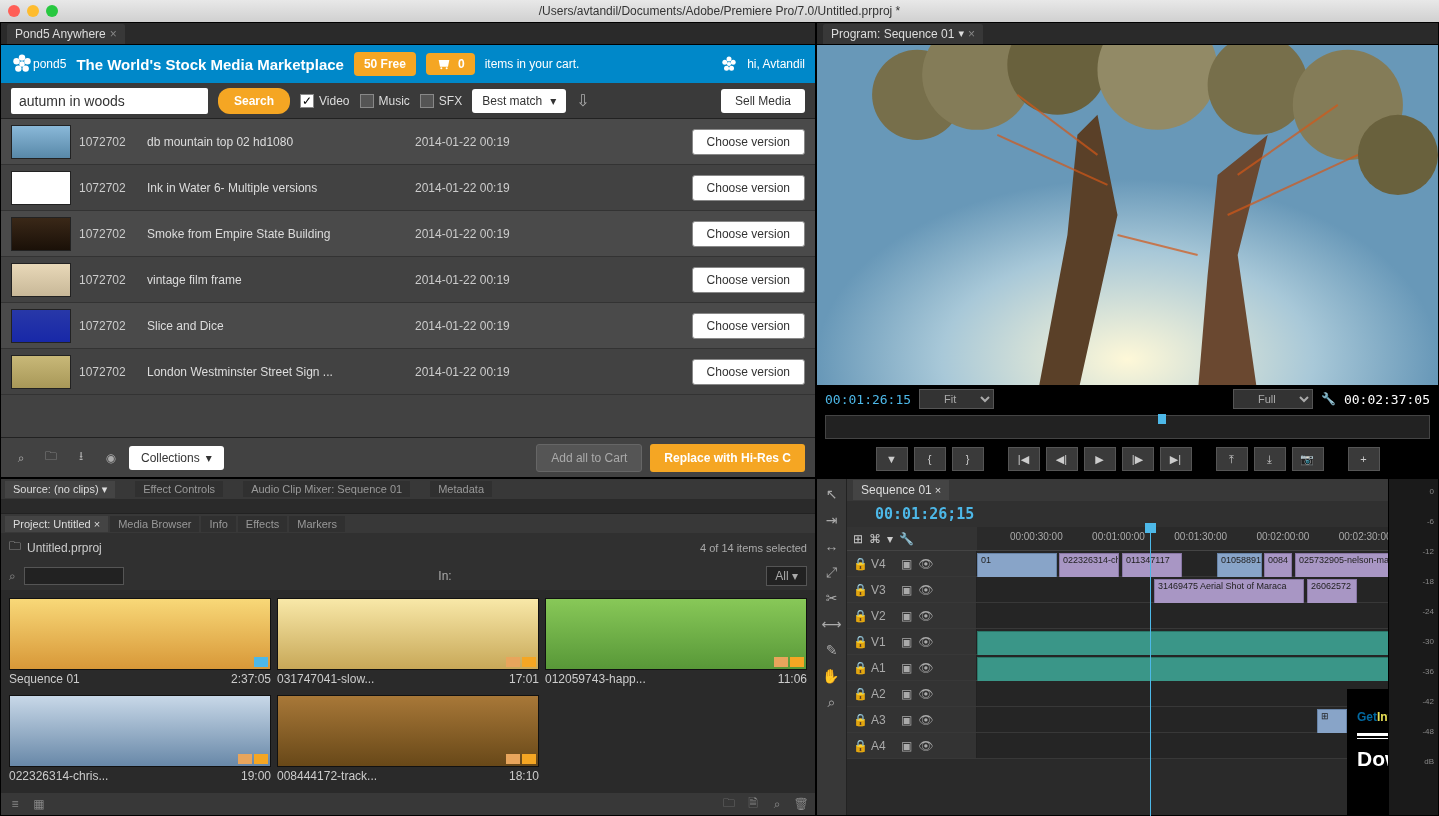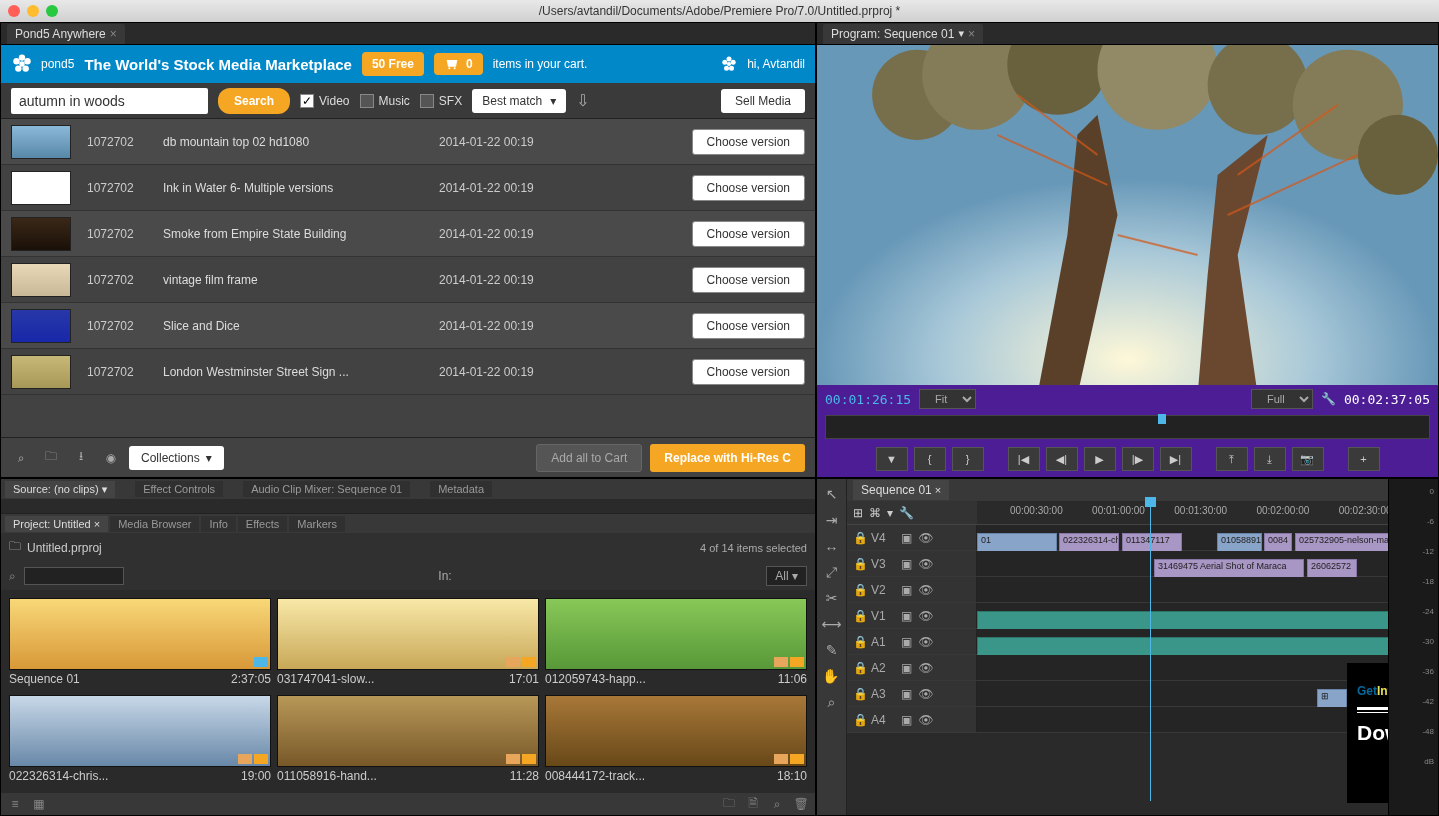--- a/index.html
+++ b/index.html
@@ -8,59 +8,59 @@
 .traffic{display:flex;gap:7px}
 .traffic span{width:12px;height:12px;border-radius:50%}
 .titlebar .title{position:absolute;left:50%;transform:translateX(-50%);color:#333;font-size:12px}
 .main-grid{display:grid;grid-template-columns:816px 623px;grid-template-rows:456px 338px;height:794px}
 
 .pond5{background:#3a3a3a;border:1px solid #000;display:flex;flex-direction:column}
 .panel-tabs{height:22px;background:#2a2a2a;display:flex;align-items:center;padding:0 6px;border-bottom:1px solid #000}
 .panel-tab{background:#383838;padding:3px 8px;color:#ddd;font-size:11px;border-radius:2px 2px 0 0;display:flex;align-items:center;gap:4px}
 .panel-tab .x{color:#888;cursor:pointer}
 .pond5-header{background:#0088c9;height:38px;display:flex;align-items:center;padding:0 10px;gap:10px}
-.pond5-logo{display:flex;align-items:center;gap:8px;color:#fff;font-size:20px;font-weight:400}
+.pond5-logo{display:flex;align-items:center;gap:0;color:#fff;font-size:20px;font-weight:400}
 .pond5-logo svg{width:22px;height:22px}
 .tagline{color:#fff;font-size:15px;font-weight:600}
 .btn-orange{background:#f5a623;color:#fff;padding:5px 10px;border-radius:4px;border:none;font-weight:bold;font-size:12px}
 .cart-btn{background:#f5a623;padding:4px 10px;border-radius:4px;display:flex;align-items:center;gap:6px;color:#fff;font-weight:bold}
 .pond5-header .spacer{flex:1}
 .user-area{display:flex;align-items:center;gap:8px;color:#fff}
 .pond5-search{background:#3a3a3a;height:36px;display:flex;align-items:center;padding:0 10px;gap:10px;border-bottom:1px solid #222}
 .search-input{flex:0 0 195px;height:26px;background:#fff;border:none;padding:0 8px;border-radius:2px;color:#333;font-size:14px}
 .search-btn{background:#f5a623;color:#fff;border:none;padding:6px 16px;border-radius:12px;font-weight:bold}
 .filter-ck{display:flex;align-items:center;gap:5px;color:#ddd}
 .ckbox{width:14px;height:14px;border:1px solid #888;background:#555;display:inline-flex;align-items:center;justify-content:center}
 .ckbox.on{background:#fff;color:#000}
 .dropdown-white{background:#fff;color:#333;padding:5px 10px;border-radius:3px;display:flex;align-items:center;gap:8px;font-size:12px}
 .sell-btn{background:#fff;color:#333;padding:5px 14px;border-radius:3px;border:none;font-size:12px}
 .results{flex:1;overflow:hidden;background:#424242}
-.result-row{height:46px;display:flex;align-items:center;padding:0 10px;gap:16px;border-bottom:1px solid #333}
+.result-row{height:46px;display:flex;align-items:center;padding:0 10px;gap:8px;border-bottom:1px solid #333}
 .result-row:nth-child(odd){background:#4a4a4a}
 .result-row:nth-child(even){background:#424242}
 .thumb{width:60px;height:34px;background:linear-gradient(135deg,#8a7355,#c4b998);border:1px solid #222}
 .rid{width:60px;color:#ccc}
 .rtitle{width:260px;color:#ddd}
 .rdate{width:150px;color:#ccc}
 .choose-btn{background:#fff;color:#333;border:1px solid #888;padding:5px 14px;border-radius:3px;margin-left:auto}
 .pond5-footer{height:40px;background:#424242;display:flex;align-items:center;padding:0 10px;gap:8px;border-top:1px solid #222}
 .footer-icons{display:flex;gap:10px}
 .footer-icons span{width:20px;height:20px;display:flex;align-items:center;justify-content:center;color:#aaa}
 .collections-btn{background:#fff;color:#333;padding:5px 12px;border-radius:3px;display:flex;align-items:center;gap:6px}
 .addcart-btn{background:#555;color:#aaa;border:1px solid #666;padding:6px 14px;border-radius:3px;margin-left:auto}
 .replace-btn{background:#f5a623;color:#fff;border:none;padding:7px 14px;border-radius:3px;font-weight:bold}
 
 .program{background:#2a2a2a;border:1px solid #000;display:flex;flex-direction:column}
 .video-area{flex:1;background:#000;display:flex;align-items:center;justify-content:center;overflow:hidden}
 .tree-svg{width:100%;height:100%}
-.prog-controls{background:#4c1d95}
+.prog-controls{background:#000000}
 .timecode-row{display:flex;align-items:center;padding:4px 8px;gap:8px}
 .tc-blue{color:#4db8e8;font-family:monospace;font-size:13px}
 .tc-white{color:#fff;font-family:monospace;font-size:13px;margin-left:auto}
-.fit-dd{background:#333;color:#aaa;padding:2px 11px;border:1px solid #555;font-size:11px}
+.fit-dd{background:#333;color:#aaa;padding:2px 20px;border:1px solid #555;font-size:11px}
 .mini-timeline{height:24px;background:#222;margin:2px 8px;position:relative;border:1px solid #444}
 .mini-timeline .marker{position:absolute;top:-2px;width:8px;height:10px;background:#4db8e8}
 .transport{display:flex;justify-content:center;gap:6px;padding:6px}
 .tbtn{width:32px;height:24px;background:#3a3a3a;border:1px solid #555;display:flex;align-items:center;justify-content:center;color:#ccc;font-size:11px}
 .tbtn.group-gap{margin-left:18px}
 
 .lower-left{background:#2a2a2a;border:1px solid #000;display:flex;flex-direction:column}
 .source-tabs{height:20px;background:#383838;display:flex;align-items:center;padding:0 4px;gap:20px}
 .stab{padding:2px 8px;color:#999;font-size:11px;background:#303030}
 .stab.on{background:#444;color:#ddd}
@@ -93,21 +93,21 @@
 .tl-ruler-right{flex:1;position:relative}
 .tl-ruler-right .tick{position:absolute;top:4px;font-size:10px;color:#aaa}
 .tl-playhead{position:absolute;top:0;width:1px;height:300px;background:#4db8e8;z-index:5}
 .tl-playhead::before{content:'';position:absolute;top:-4px;left:-5px;width:11px;height:10px;background:#4db8e8}
 .tracks{flex:1;position:relative;background:#2a2a2a;overflow:hidden}
 .track{height:26px;display:flex;border-bottom:1px solid #383838}
 .track-head{width:130px;background:#333;display:flex;align-items:center;gap:6px;padding:0 6px;font-size:10px;color:#aaa;border-right:1px solid #222}
 .track-head .lock{width:12px}
 .track-head .tname{width:24px}
 .track-body{flex:1;position:relative;background:#252525}
-.clip-block{position:absolute;top:8px;height:32px;background:#b4a6d4;border:1px solid #7a6ca4;font-size:9px;color:#222;padding:1px 3px;overflow:hidden;white-space:nowrap}
+.clip-block{position:absolute;top:2px;height:32px;background:#b4a6d4;border:1px solid #7a6ca4;font-size:9px;color:#222;padding:1px 3px;overflow:hidden;white-space:nowrap}
 .clip-block.teal{background:#3a9688;border-color:#2a7668}
 .clip-block.blue{background:#88a4c8;border-color:#6884a8}
 .clip-block.purple{background:#a896c4;border-color:#8876a4}
 .watermark{position:absolute;left:500px;top:138px;width:300px;height:140px;background:#000;z-index:10;padding:10px}
 .watermark .l1{font-size:24px;font-weight:bold}
 .watermark .l1 .g{color:#0369a1;}
 .watermark .l1 .i{color:#e8e055}
 .watermark .l2{border-top:3px solid #fff;border-bottom:1px solid #fff;height:6px;margin:6px 0}
 .watermark .l3{color:#fff;font-size:21px;font-weight:bold;line-height:1.3}
 .audio-meter{width:50px;background:#1a1a1a;border-left:1px solid #000;position:relative}
@@ -374,30 +374,20 @@
           <div class="clip-thumb" style="background:linear-gradient(#c8d8e8,#6888a8)">
             <div class="badge"></div>
             <div class="badge-l"></div>
           </div>
           <div class="clip-label">
             <span>022326314-chris...</span>
             <span>19:00</span>
           </div>
         </div>
         <div class="clip">
-          <div class="clip-thumb" style="background:linear-gradient(#b89858,#785828)">
-            <div class="badge"></div>
-            <div class="badge-l"></div>
-          </div>
-          <div class="clip-label">
-            <span>011058916-hand...</span>
-            <span>11:28</span>
-          </div>
-        </div>
-        <div class="clip">
           <div class="clip-thumb" style="background:linear-gradient(#a87838,#684818)">
             <div class="badge"></div>
             <div class="badge-l"></div>
           </div>
           <div class="clip-label">
             <span>008444172-track...</span>
             <span>18:10</span>
           </div>
         </div>
       </div>
@@ -421,20 +411,23 @@
       <span>✂</span>
       <span>⟷</span>
       <span>✎</span>
       <span>✋</span>
       <span>⌕</span>
     </div>
     <div class="timeline-main">
       <div class="tl-header">
           <div class="tl-tab"><span>Sequence 01</span> ×</div>
         </div>
+      <div class="tl-time-row">
+        <span class="tl-tc">00:01:26;15</span>
+      </div>
       <div class="tl-ruler">
         <div class="tl-ruler-left">
           <span>⊞</span>
           <span>⌘</span>
           <span>▾</span>
           <span>🔧</span>
         </div>
         <div class="tl-ruler-right" id="ruler-ticks">
           <div class="tl-playhead" style="left:42%"></div>
         <span class="tick" style="left: 8%;">00:00:30:00</span>

